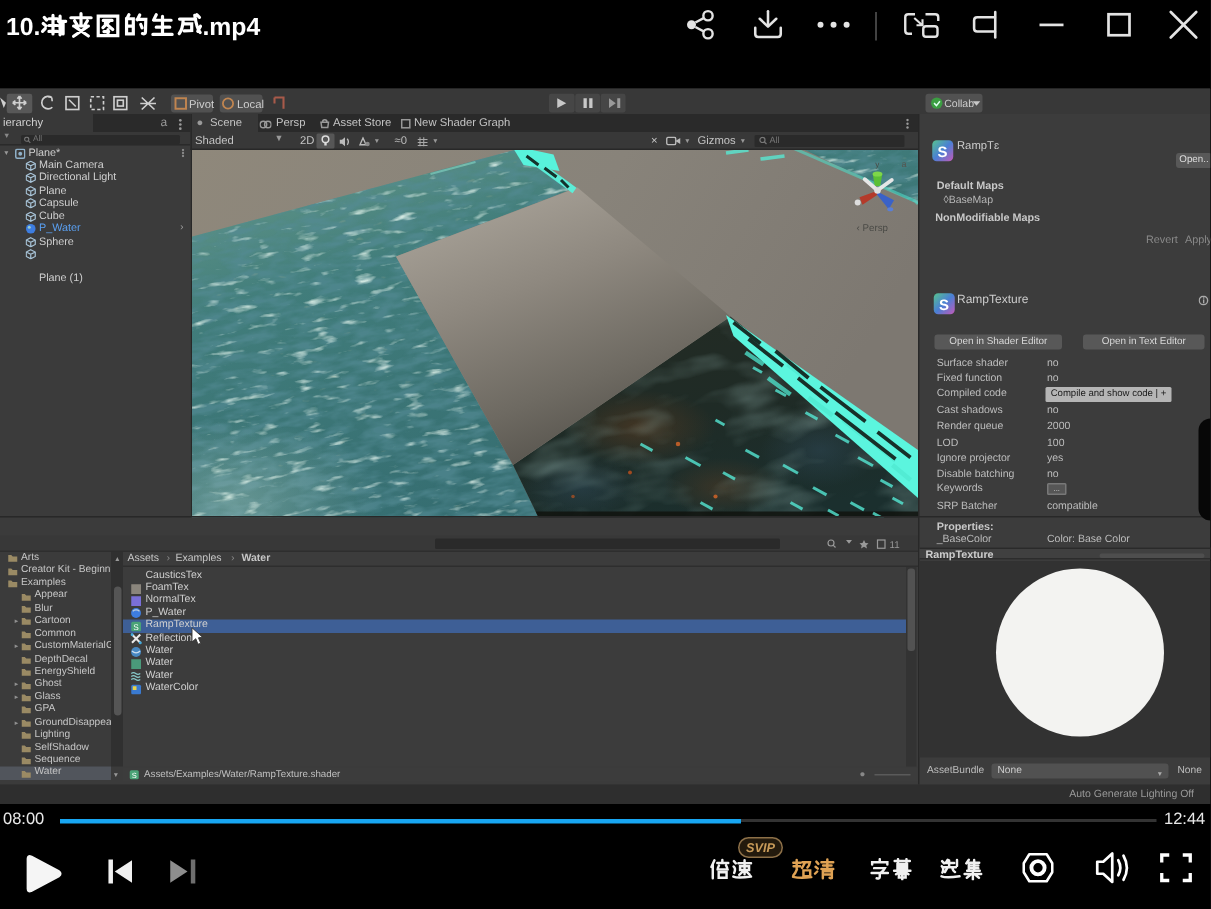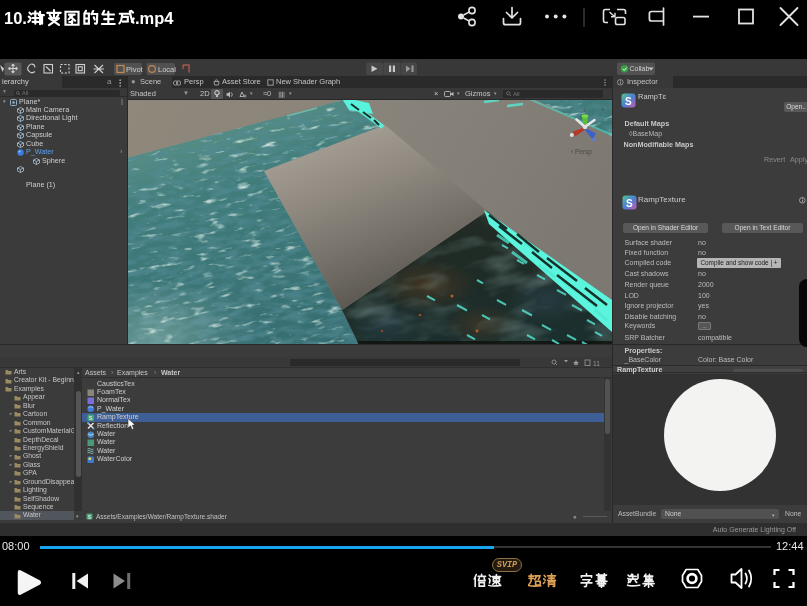--- a/index.html
+++ b/index.html
@@ -166,21 +166,21 @@
           <span class="abs" style="left:26px;top:0;font-size:7.2px;line-height:8.4px;color:#cfcfcf;text-align:right;">Cube</span>
         </div>
         <div class="abs" style="left:0;top:72.2px;width:127px;height:8.4px;">
           <svg class="abs" style="left:17px;top:1px" width="7" height="7">
             <circle cx="3.5" cy="3.5" r="3.2" fill="#3d7de0"></circle>
             <circle cx="2.5" cy="2.5" r="1" fill="#9cc"></circle>
           </svg>
           <span class="abs" style="left:26px;top:0;font-size:7.2px;line-height:8.4px;color:#5aa0f2;">P_Water</span>
           <span class="abs" style="left:120px;top:0;color:#9a9a9a;font-size:7px;line-height:8.4px;">›</span>
         </div>
-        <div class="abs" style="left:0;top:80.65px;width:127px;height:8.4px;margin-left:16px;">
+        <div class="abs" style="left:0;top:80.65px;width:127px;height:8.4px;">
           <svg class="abs" style="left:17px;top:1px" width="7" height="7">
             <path d="M3.5,0.5 L6.5,2 L6.5,5 L3.5,6.5 L0.5,5 L0.5,2 Z M0.5,2 L3.5,3.5 L6.5,2 M3.5,3.5 L3.5,6.5" fill="none" stroke="#a8c4d8" stroke-width="0.8"></path>
           </svg>
           <span class="abs" style="left:26px;top:0;font-size:7.2px;line-height:8.4px;color:#cfcfcf;">Sphere</span>
         </div>
         <div class="abs" style="left:0;top:89.10000000000001px;width:127px;height:8.4px;">
           <svg class="abs" style="left:17px;top:1px" width="7" height="7">
             <path d="M3.5,0.5 L6.5,2 L6.5,5 L3.5,6.5 L0.5,5 L0.5,2 Z M0.5,2 L3.5,3.5 L6.5,2 M3.5,3.5 L3.5,6.5" fill="none" stroke="#a8c4d8" stroke-width="0.8"></path>
           </svg>
           <span class="abs" style="left:26px;top:16px;font-size:7.2px;line-height:8.4px;color:#cfcfcf;">Plane (1)</span>
@@ -594,30 +594,20 @@
             <rect x="0.5" y="0.5" width="6" height="6" rx="1" fill="#4aa377"></rect>
             <text x="1.8" y="5.8" font-size="5" fill="#fff">S</text>
           </svg>
           <span class="abs" style="left:14px;">Assets/Examples/Water/RampTexture.shader</span>
           <span class="abs" style="left:491px;top:0;color:#888;">●</span>
           <div class="abs" style="left:501px;top:4.2px;width:24px;height:1.5px;background:#5a5a5a;"></div>
         </div>
       </div>
 
     <div class="abs" id="insp" style="left:612px;top:17px;width:195px;height:447px;background:#3c3c3c;border-left:1px solid #282828;">
-        <div class="abs" style="left:0;top:0;width:195px;height:12px;background:#2a2a2a;color:#c4c4c4;font-size:7.5px;line-height:12px;">
-          <div class="abs" style="left:0;top:0;width:60px;height:12px;background:#383838;">
-            <svg class="abs" style="left:4px;top:3px" width="7" height="7">
-              <circle cx="3.3" cy="3.3" r="2.8" fill="none" stroke="#999" stroke-width="0.9"></circle>
-              <rect x="3" y="2.6" width="0.9" height="2.6" fill="#999"></rect>
-              <rect x="3" y="1.2" width="0.9" height="0.9" fill="#999"></rect>
-            </svg>
-            <span class="abs" style="left:14px;">Inspector</span>
-          </div>
-        </div>
         <svg class="abs" style="left:8px;top:16.5px" width="15" height="15" viewBox="0 0 15 15">
           <defs>
             <linearGradient id="shg816.5" x1="0" y1="0" x2="1" y2="1">
               <stop offset="0" stop-color="#57c48f"></stop>
               <stop offset="0.5" stop-color="#4a7fd4"></stop>
               <stop offset="1" stop-color="#c45ab8"></stop>
             </linearGradient>
           </defs>
           <rect x="0.5" y="0.5" width="14" height="14" rx="3" fill="url(#shg816.5)"></rect>
           <text x="4" y="11.5" font-size="10" font-weight="bold" fill="#fff">S</text>
@@ -728,16 +718,16 @@
       <div class="abs" style="left:579px;top:16px;"><svg class="cjk" width="15" height="15" viewBox="0 0 16 16">
           <path d="M8,0.8 L8,2.6 M2.6,4.6 L2.6,3 L13.4,3 L13.4,4.6 M4,7.2 L11.6,7.2 Q10.6,9.2 9,10.2 M2.2,10.6 L13.8,10.6 M8,10.6 L8,13.6 Q7.8,15 5.8,14.4" stroke="#f0f0f0" stroke-width="1.75" fill="none" stroke-linecap="round"></path>
         </svg><svg class="cjk" width="15" height="15" viewBox="0 0 16 16">
           <path d="M5,0.8 L5,3 M11,0.8 L11,3 M2.6,2.2 L13.4,2.2 M4.6,4.2 L11.4,4.2 L11.4,7.6 L4.6,7.6 Z M4.6,5.9 L11.4,5.9 M2.2,9 L13.8,9 M7.2,9 L3.6,11.6 M8.8,9 L12.4,11.6 M8,9 L8,15.2 M5.6,11.6 L10.4,11.6 L10.4,13.8 L5.6,13.8 Z" stroke="#f0f0f0" stroke-width="1.75" fill="none" stroke-linecap="round"></path>
         </svg></div>
       <div class="abs" style="left:626px;top:16px;"><svg class="cjk" width="15" height="15" viewBox="0 0 16 16">
           <path d="M6.2,1.2 L5,3.2 M4,3.6 L10.8,3.6 M7.2,1.8 L7.2,6.6 M3.4,6.6 L12,6.6 M6,6.8 L4.2,10 M9.4,6.8 Q10,9.4 11.4,10 M2.2,2.2 L3.6,3.8 M2,5.8 Q3.8,7.2 2.4,10.4 M1.8,13 Q5,14.4 14.6,13 M12.8,1.4 L12.8,5.6" stroke="#f0f0f0" stroke-width="1.75" fill="none" stroke-linecap="round"></path>
         </svg><svg class="cjk" width="15" height="15" viewBox="0 0 16 16">
           <path d="M5.2,1.2 L3.4,3.8 M5,3.4 L12.6,3.4 M5.2,3.4 L5.2,9 M9,1.4 L9,9 M5.4,5.3 L12,5.3 M5.4,7.2 L12,7.2 M4,9 L13,9 M2.2,11.4 L14,11.4 M8.1,9.2 L8.1,15.2 M6.8,11.6 L3.8,14 M9.4,11.6 L12.4,14" stroke="#f0f0f0" stroke-width="1.75" fill="none" stroke-linecap="round"></path>
         </svg></div>
-      <div class="abs" style="left:492px;top:2px;width:30px;height:14px;border:1px solid #8d7048;border-radius:7px;background:#231a0d;color:#c89b59;font-size:8.5px;font-weight:bold;font-style:italic;text-align:center;line-height:12px;letter-spacing:0;font-family:Liberation Mono, monospace;">SVIP</div>
+      <div class="abs" style="left:492px;top:2px;width:30px;height:14px;border:1px solid #8d7048;border-radius:7px;background:#231a0d;color:#c89b59;font-size:8.5px;font-weight:bold;font-style:italic;text-align:center;line-height:12px;letter-spacing:0;">SVIP</div>
     </div>
 
 </div>
 
 </body></html>

